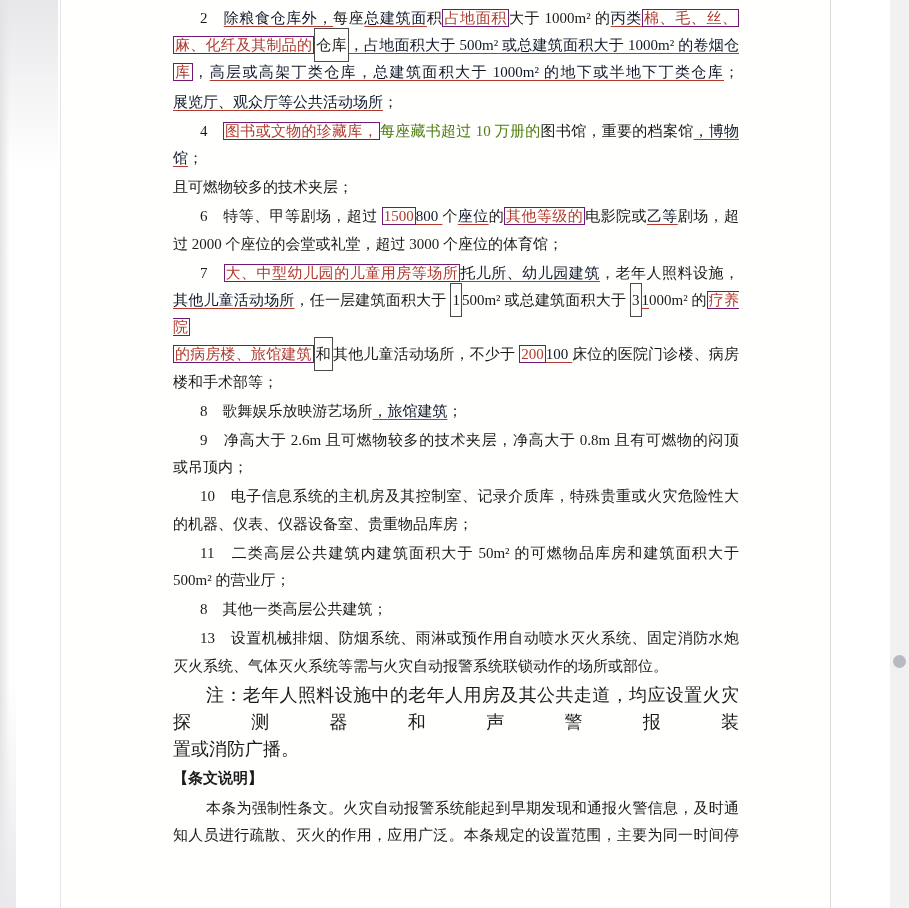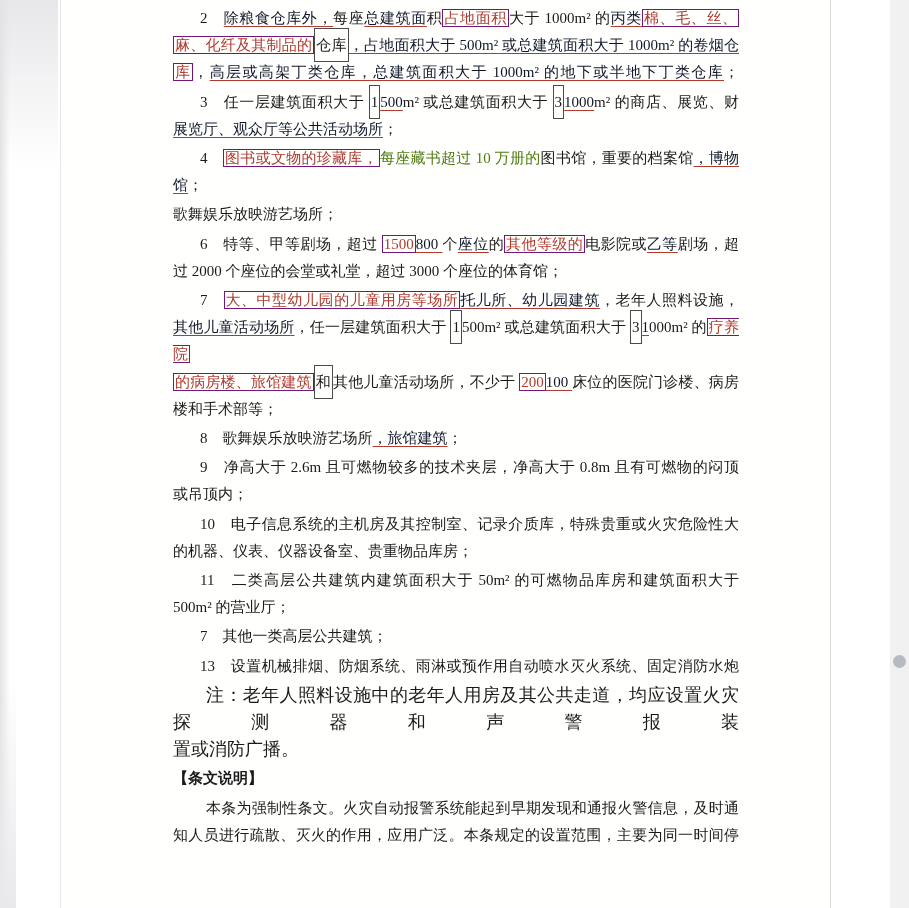--- a/index.html
+++ b/index.html
@@ -44,29 +44,28 @@
 <div class="shadow-bottomleft"></div>
 
 <div class="page">
   <div class="textblock">
       <div class="block">
         <div class="line ind1 fill"><span class="seg-n">2　</span><span class="seg-i">除粮食仓库外，</span><span class="seg-n">每座</span><span class="seg-i">总建筑面</span><span class="seg-n">积</span><span class="seg-br">占地面积</span><span class="seg-n">大于 1000m² 的</span><span class="seg-i">丙类</span><span class="seg-br">棉、毛、丝、</span></div>
         <div class="line fill"><span class="seg-br">麻、化纤及其制品的</span><span class="seg-bb">仓库</span><span class="seg-i">，占地面积大于 500m² 或总建筑面积大于 1000m² 的卷烟仓</span></div>
         <div class="line fill"><span class="seg-br">库</span><span class="seg-n">，</span><span class="seg-i">高层或高架丁类仓库，总建筑面积大于 1000m² 的地下或半地下丁类仓库</span><span class="seg-n">；</span></div>
       </div>
       <div class="block">
-        <div class="line ind1 fill"><span class="seg-n">3　任一层建筑面积大于 </span><span class="seg-bb">1</span><span class="seg-i">500</span><span class="seg-n">m² 或总建筑面积大于 </span><span class="seg-bb">3</span><span class="seg-i">1000</span><span class="seg-n">m² 的商店、展览、财</span></div>
         <div class="line"><span class="seg-i">展览厅、观众厅等公共活动场所</span><span class="seg-n">；</span></div>
       </div>
       <div class="block">
         <div class="line ind1 fill"><span class="seg-n">4　</span><span class="seg-br">图书或文物的珍藏库，</span><span class="seg-r">每座藏书超过 10 万册的</span><span class="seg-n">图书馆，重要的档案馆</span><span class="seg-i">，博物</span></div>
         <div class="line"><span class="seg-i">馆</span><span class="seg-n">；</span></div>
       </div>
       <div class="block">
-        <div class="line"><span class="seg-n">歌舞娱乐放映游艺场所；</span></div>
+        <div class="line"><span class="seg-n">且可燃物较多的技术夹层；</span></div>
       </div>
       <div class="block">
         <div class="line ind1 fill"><span class="seg-n">6　特等、甲等剧场，超过 </span><span class="seg-br">1500</span><span class="seg-i">800 </span><span class="seg-n">个</span><span class="seg-i">座位</span><span class="seg-n">的</span><span class="seg-br">其他等级的</span><span class="seg-n">电影院或</span><span class="seg-i">乙等</span><span class="seg-n">剧场，超</span></div>
         <div class="line"><span class="seg-n">过 2000 个座位的会堂或礼堂，超过 3000 个座位的体育馆；</span></div>
       </div>
       <div class="block">
         <div class="line ind1 fill"><span class="seg-n">7　</span><span class="seg-br">大、中型幼儿园的儿童用房等场所</span><span class="seg-i">托儿所、幼儿园建筑</span><span class="seg-n">，老年人照料设施，</span></div>
         <div class="line fill"><span class="seg-i">其他儿童活动场所</span><span class="seg-n">，任一层建筑面积大于 </span><span class="seg-bb">1</span><span class="seg-n">500m² 或总建筑面积大于 </span><span class="seg-bb">3</span><span class="seg-i">1</span><span class="seg-n">000m² 的</span><span class="seg-br">疗养院</span></div>
         <div class="line fill"><span class="seg-br">的病房楼、旅馆建筑</span><span class="seg-bb">和</span><span class="seg-n">其他儿童活动场所，不少于 </span><span class="seg-br">200</span><span class="seg-i">100 </span><span class="seg-n">床位的医院门诊楼、病房</span></div>
         <div class="line"><span class="seg-n">楼和手术部等；</span></div>
@@ -80,24 +79,25 @@
       </div>
       <div class="block">
         <div class="line ind1 fill"><span class="seg-n">10　电子信息系统的主机房及其控制室、记录介质库，特殊贵重或火灾危险性大</span></div>
         <div class="line"><span class="seg-n">的机器、仪表、仪器设备室、贵重物品库房；</span></div>
       </div>
       <div class="block">
         <div class="line ind1 fill"><span class="seg-n">11　二类高层公共建筑内建筑面积大于 50m² 的可燃物品库房和建筑面积大于</span></div>
         <div class="line"><span class="seg-n">500m² 的营业厅；</span></div>
       </div>
       <div class="block">
-        <div class="line ind1"><span class="seg-n">7　其他一类高层公共建筑；</span></div>
+        <div class="line ind1"><span class="seg-n">8　其他一类高层公共建筑；</span></div>
       </div>
       <div class="block">
         <div class="line ind1 fill"><span class="seg-n">13　设置机械排烟、防烟系统、雨淋或预作用自动喷水灭火系统、固定消防水炮</span></div>
+        <div class="line"><span class="seg-n">灭火系统、气体灭火系统等需与火灾自动报警系统联锁动作的场所或部位。</span></div>
       </div>
       <div class="block">
         <div class="line ind2 fill note"><span class="seg-n">注：老年人照料设施中的老年人用房及其公共走道，均应设置火灾探测器和声警报装</span></div>
         <div class="line note"><span class="seg-n">置或消防广播。</span></div>
       </div>
       <div class="block">
         <div class="line bold"><span class="seg-n">【条文说明】</span></div>
       </div>
       <div class="block">
         <div class="line ind2 fill"><span class="seg-n">本条为强制性条文。火灾自动报警系统能起到早期发现和通报火警信息，及时通</span></div>

